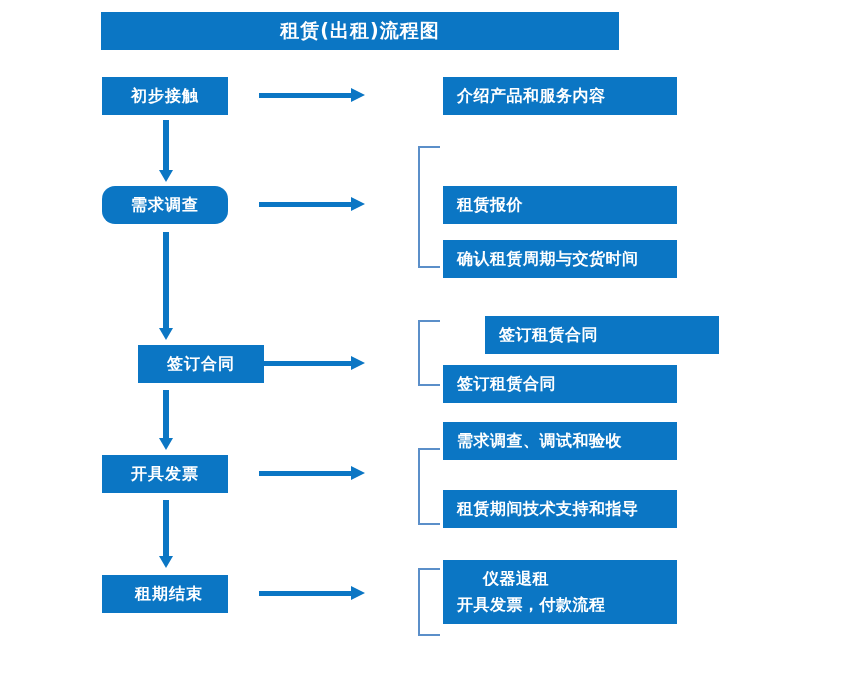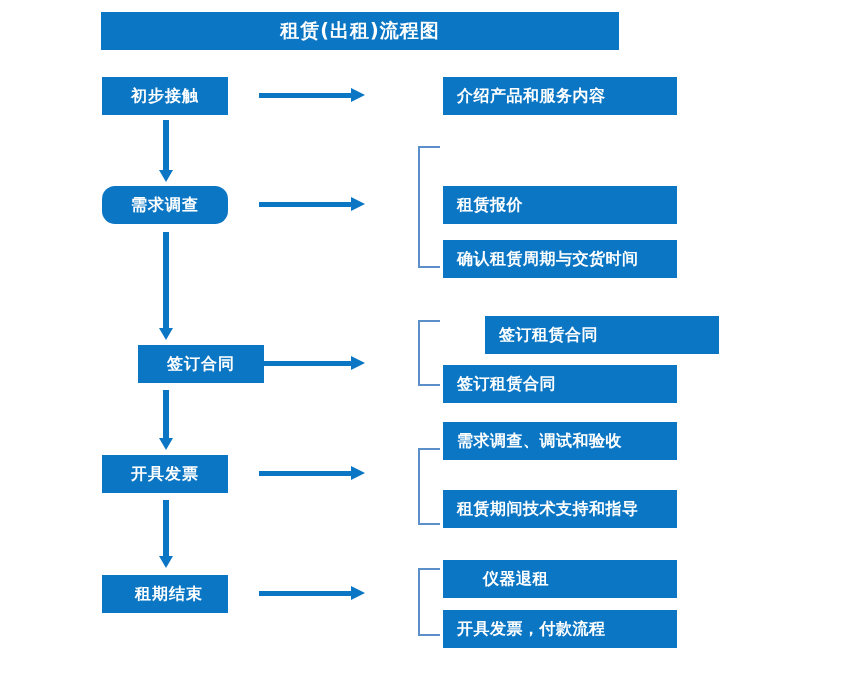--- a/index.html
+++ b/index.html
@@ -197,15 +197,15 @@
   <div class="box stage-box" style="left:102px; top:575px;padding-left:8px;">租期结束</div>
 
   <div class="h-arrow" style="top:585px;">
     <div class="shaft"></div>
     <div class="head"></div>
   </div>
 
   <div class="bracket" style="top:568px; height:68px;"></div>
 
   <div class="box task-box" style="top:560px;padding-left:40px;">仪器退租</div>
-  <div class="box task-box" style="top:610px;">开具发票，付款流程</div>
+  <div class="box task-box" style="top:586px;">开具发票，付款流程</div>
 
 </div>
 
 </body></html>

